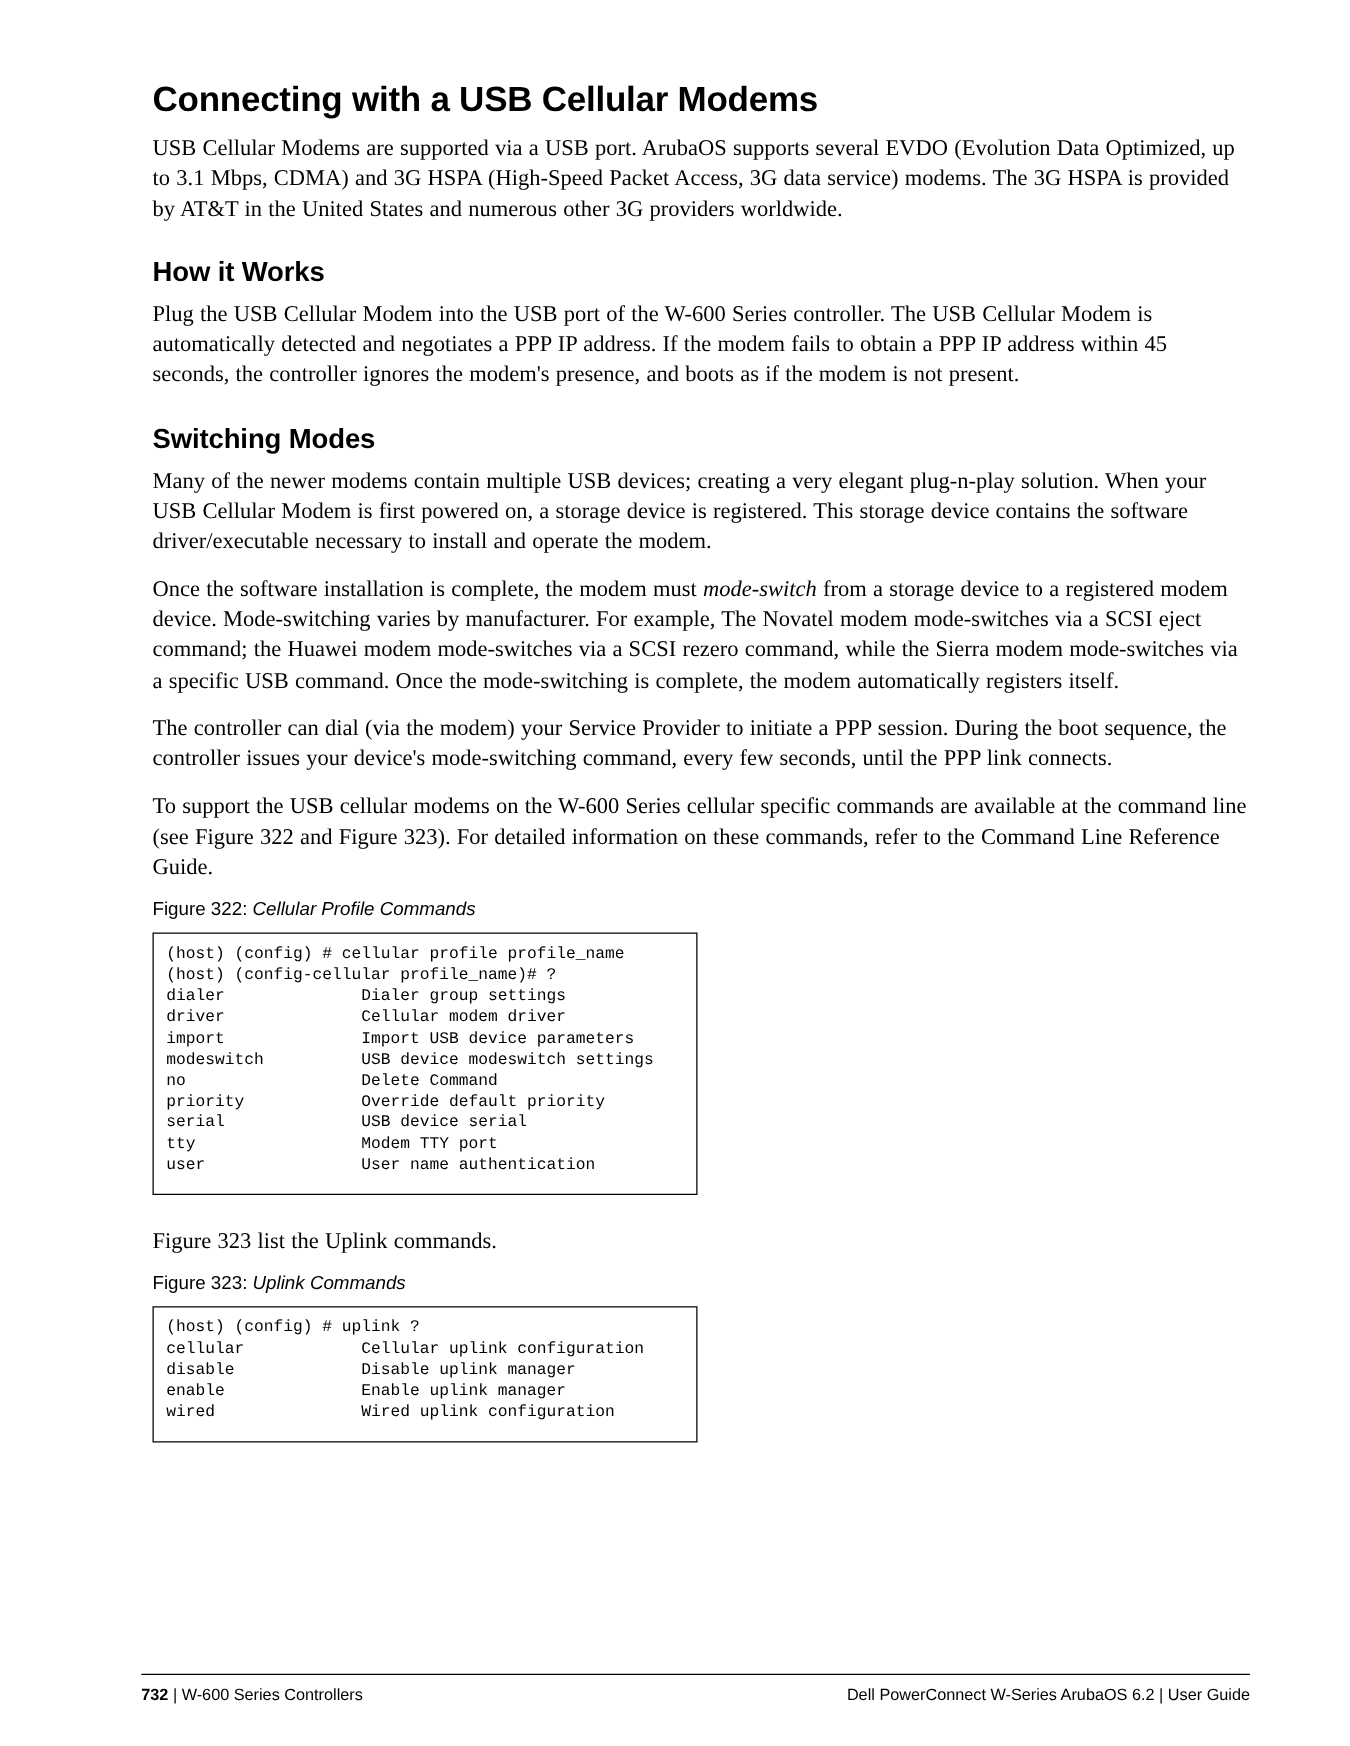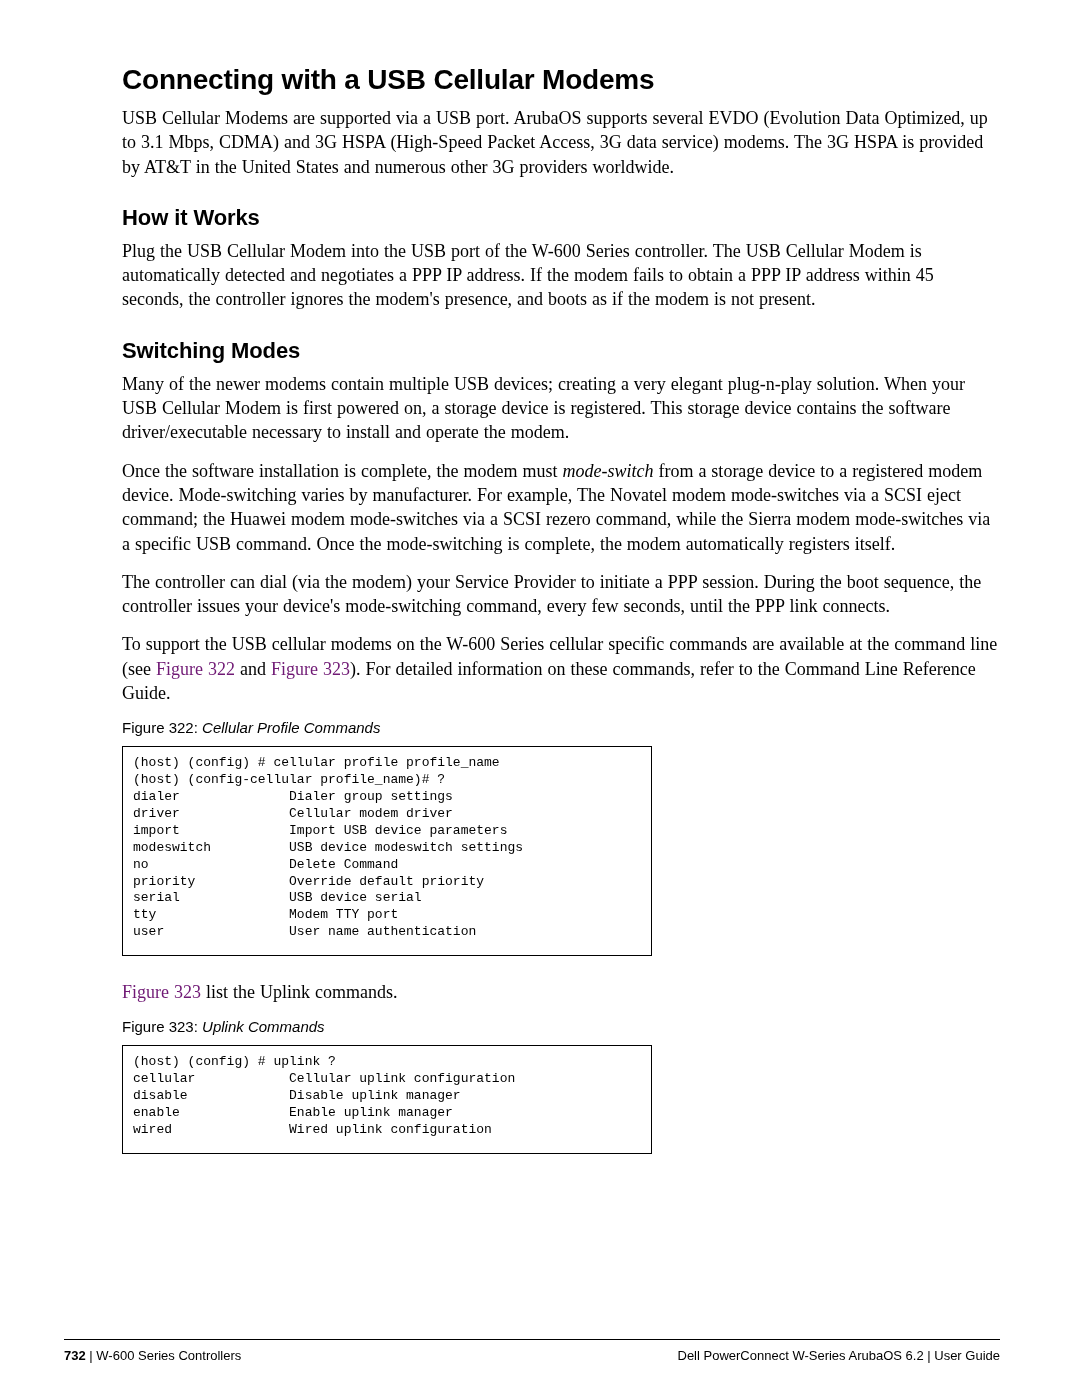--- a/index.html
+++ b/index.html
@@ -33,46 +33,46 @@
     letter-spacing: -0.1px;
   }
   p.body {
     font-size: 18px;
     line-height: 1.35;
     margin: 0 0 14px 0;
     word-spacing: 0.5px;
   }
   .italic { font-style: italic; }
   .xref {
-    color: #701a75;
+    color: #000000;
   }
   .fig-caption {
     font-family: Arial, Helvetica, sans-serif;
     font-size: 15px;
     margin: 8px 0 10px 0;
   }
   .fig-caption .fig-num { font-weight: 400; }
   .fig-caption .fig-title { font-style: italic; }
   .code-box {
     border: 1px solid #000;
-    width: 530px;
+    width: 436px;
     padding: 8px 10px 14px 10px;
     font-family: "Courier New", Courier, monospace;
     font-size: 13px;
     line-height: 1.3;
     white-space: pre;
     box-sizing: border-box;
     margin-bottom: 24px;
   }
   .footer {
     position: absolute;
     left: 0;
     right: 0;
     bottom: 34px;
-    padding: 0 80px 0 64px;
+    padding: 0 80px 0 113px;
   }
   .footer-rule {
     border: none;
     border-top: 1px solid #000;
     margin: 0 0 8px 0;
   }
   .footer-row {
     display: flex;
     justify-content: space-between;
     font-family: Arial, Helvetica, sans-serif;

